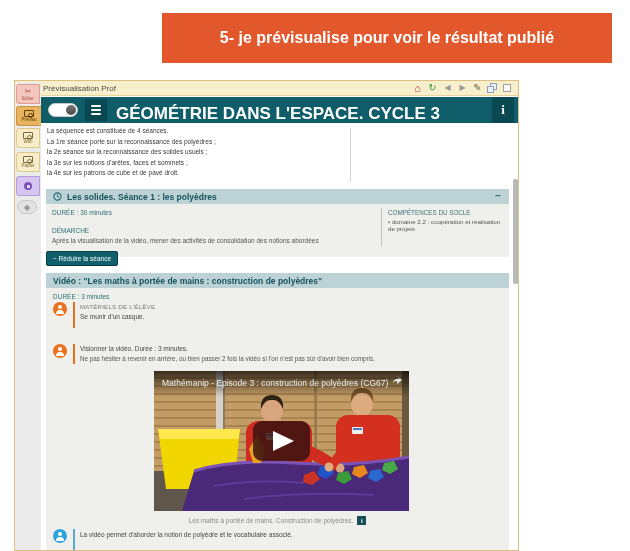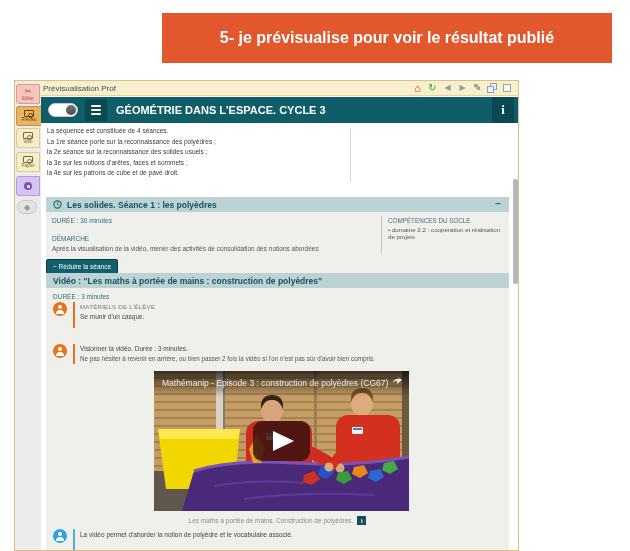--- a/index.html
+++ b/index.html
@@ -52,33 +52,33 @@
 
   
   .appheader { position:absolute; left:26px; top:16px; width:478px; height:26px; background:#0e5d69; z-index:5; }
   .toggle { position:absolute; left:7px; top:6px; width:30px; height:14px; background:#fff;
     border-radius:8px; border:1px solid #c8c8c8; }
   .toggle .knob { position:absolute; right:1px; top:1px; width:10px; height:10px; border-radius:50%;
     background:linear-gradient(#777,#4a4a4a); }
   .hamburger { position:absolute; left:44px; top:2px; width:22px; height:22px; background:#0a4852;
     border-radius:2px; display:flex; flex-direction:column; justify-content:center; align-items:center; gap:2px; }
   .hamburger b { width:10px; height:2px; background:#fff; border-radius:1px; }
-  .apptitle { position:absolute; left:75px; top:7px; color:#fff; font-weight:bold; font-size:11px; white-space:nowrap; }
+  .apptitle { position:absolute; left:75px; top:7px; color:#fff; font-weight:bold; font-size:17px; white-space:nowrap; }
   .infobtn { position:absolute; right:5px; top:0; width:22px; height:26px; background:#0a4852;
     color:#fff; font-weight:bold; font-size:13px; font-family:"Liberation Serif","DejaVu Serif",serif;
     display:flex; align-items:center; justify-content:center; }
 
   
   .clipline { position:absolute; left:32px; top:34px; width:380px; font-size:6.5px; color:#333; z-index:1; white-space:nowrap; }
   .introlines { position:absolute; left:32px; top:45px; width:300px; font-size:6.5px;
     line-height:10.6px; color:#3a3a3a; z-index:1; }
   .intro-divider { position:absolute; left:335px; top:47px; width:1px; height:54px; background:#d5d5d5; }
 
   .panel { position:absolute; left:31px; width:463px; background:#efefec; }
-  .panel1 { top:116px; height:78px; }
+  .panel1 { top:108px; height:68px; }
   .panel2 { top:192px; height:279px; }
   .band { position:absolute; left:0; top:0; width:100%; height:15px; background:#bdd2d5;
     display:flex; align-items:center; }
   .band .btitle { font-weight:bold; font-size:8.5px; color:#14525e; white-space:nowrap; }
   .band .clock { margin:0 5px 0 7px; width:9px; height:9px; color:#1d6672; }
   .band .collapse { position:absolute; right:8px; top:1px; color:#2a6b76; font-weight:bold; font-size:10px; cursor:pointer; }
   .lab-teal { color:#2c7077; font-size:6.5px; }
   .txt-grey { color:#555; font-size:6.5px; }
 
   .p1-duree { position:absolute; left:6px; top:20px; }

